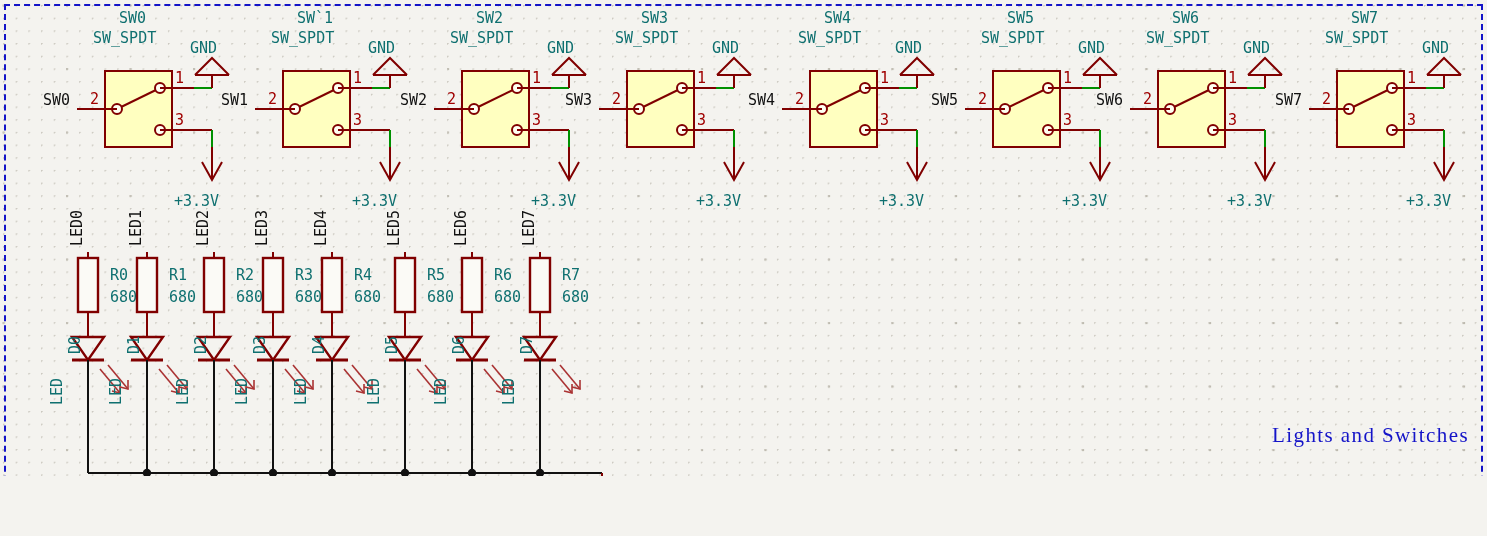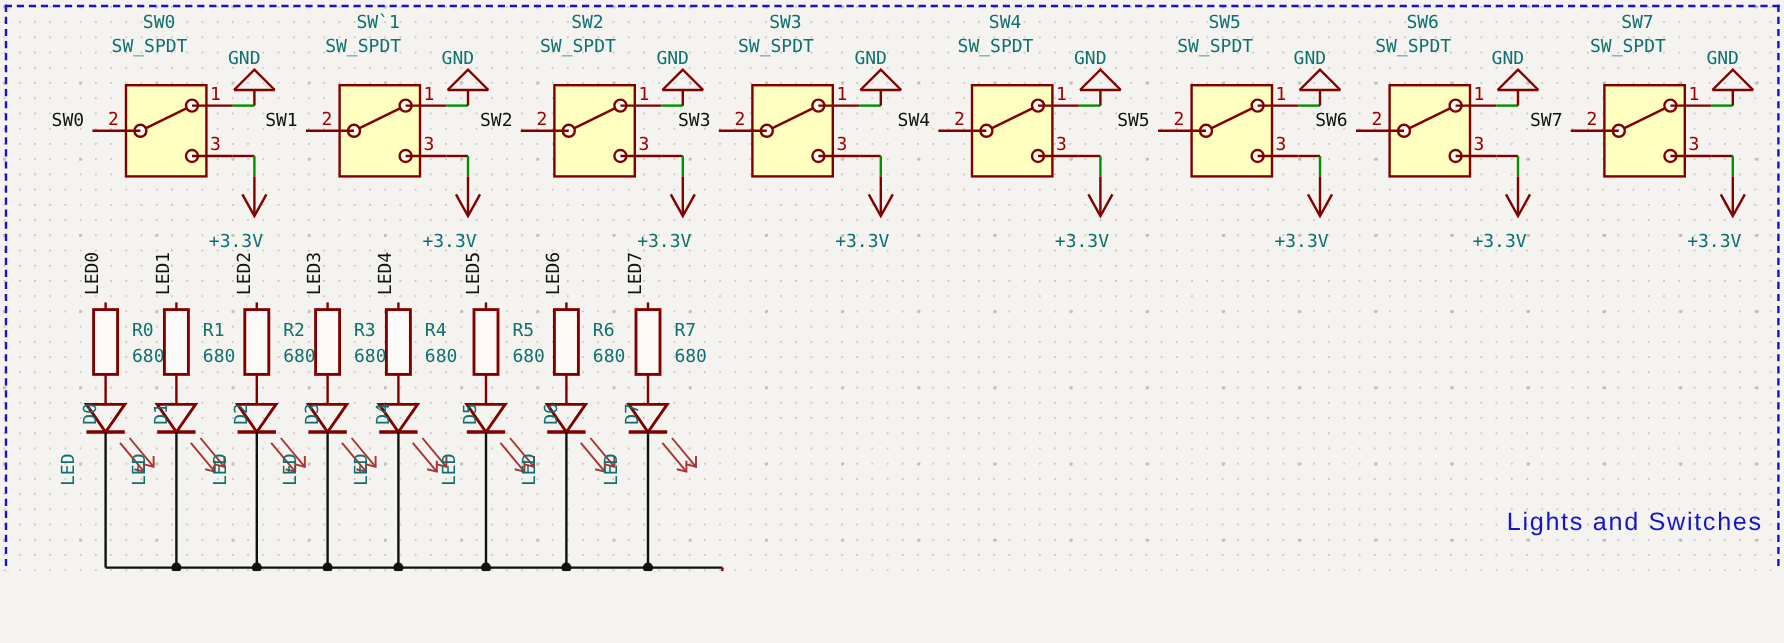--- a/index.html
+++ b/index.html
@@ -44,21 +44,21 @@
     width: 1487px;
     height: 536px;
   }
   .title-text {
     position: absolute;
     right: 18px;
     bottom: 28px;
     color: #1414c8;
     font-size: 21px;
     letter-spacing: 1.4px;
-    font-family: Liberation Sans, sans-serif;
+    font-family: Liberation Serif, serif;
     white-space: nowrap;
   }
   text { font-family: "DejaVu Sans Mono", monospace; }
   .t-ref   { fill: #0f7070; font-size: 15px; }
   .t-val   { fill: #0f7070; font-size: 15px; }
   .t-pwr   { fill: #0f7070; font-size: 15px; }
   .t-pin   { fill: #a00000; font-size: 15px; }
   .t-net   { fill: #111111; font-size: 15px; }
   .w-red   { stroke: #800000; fill: none; stroke-width: 2; }
   .w-green { stroke: #009000; fill: none; stroke-width: 2; }

